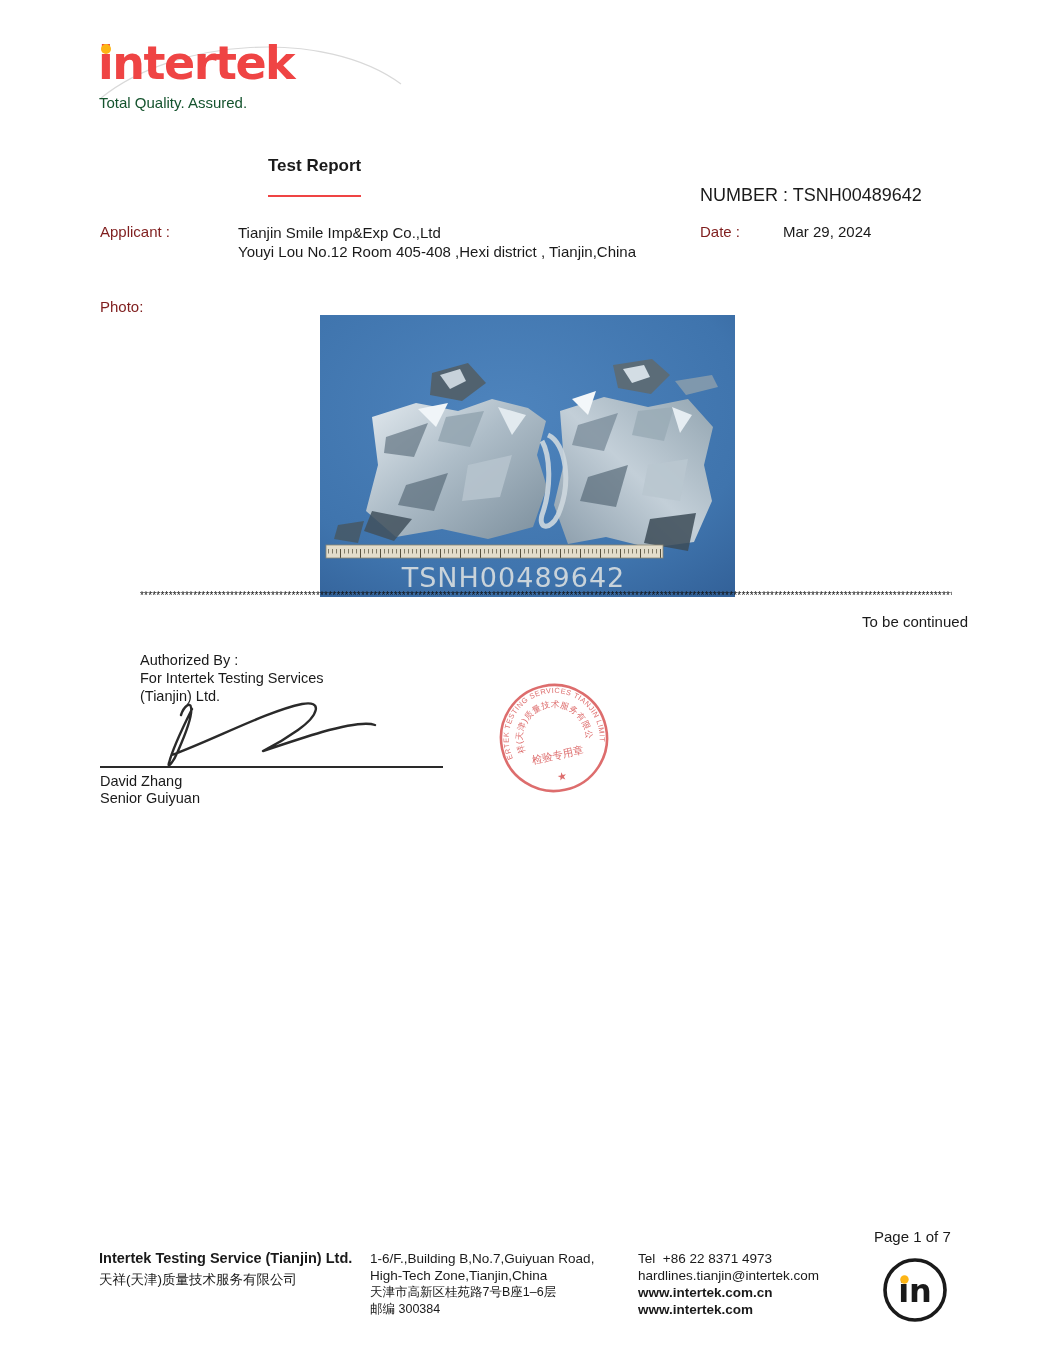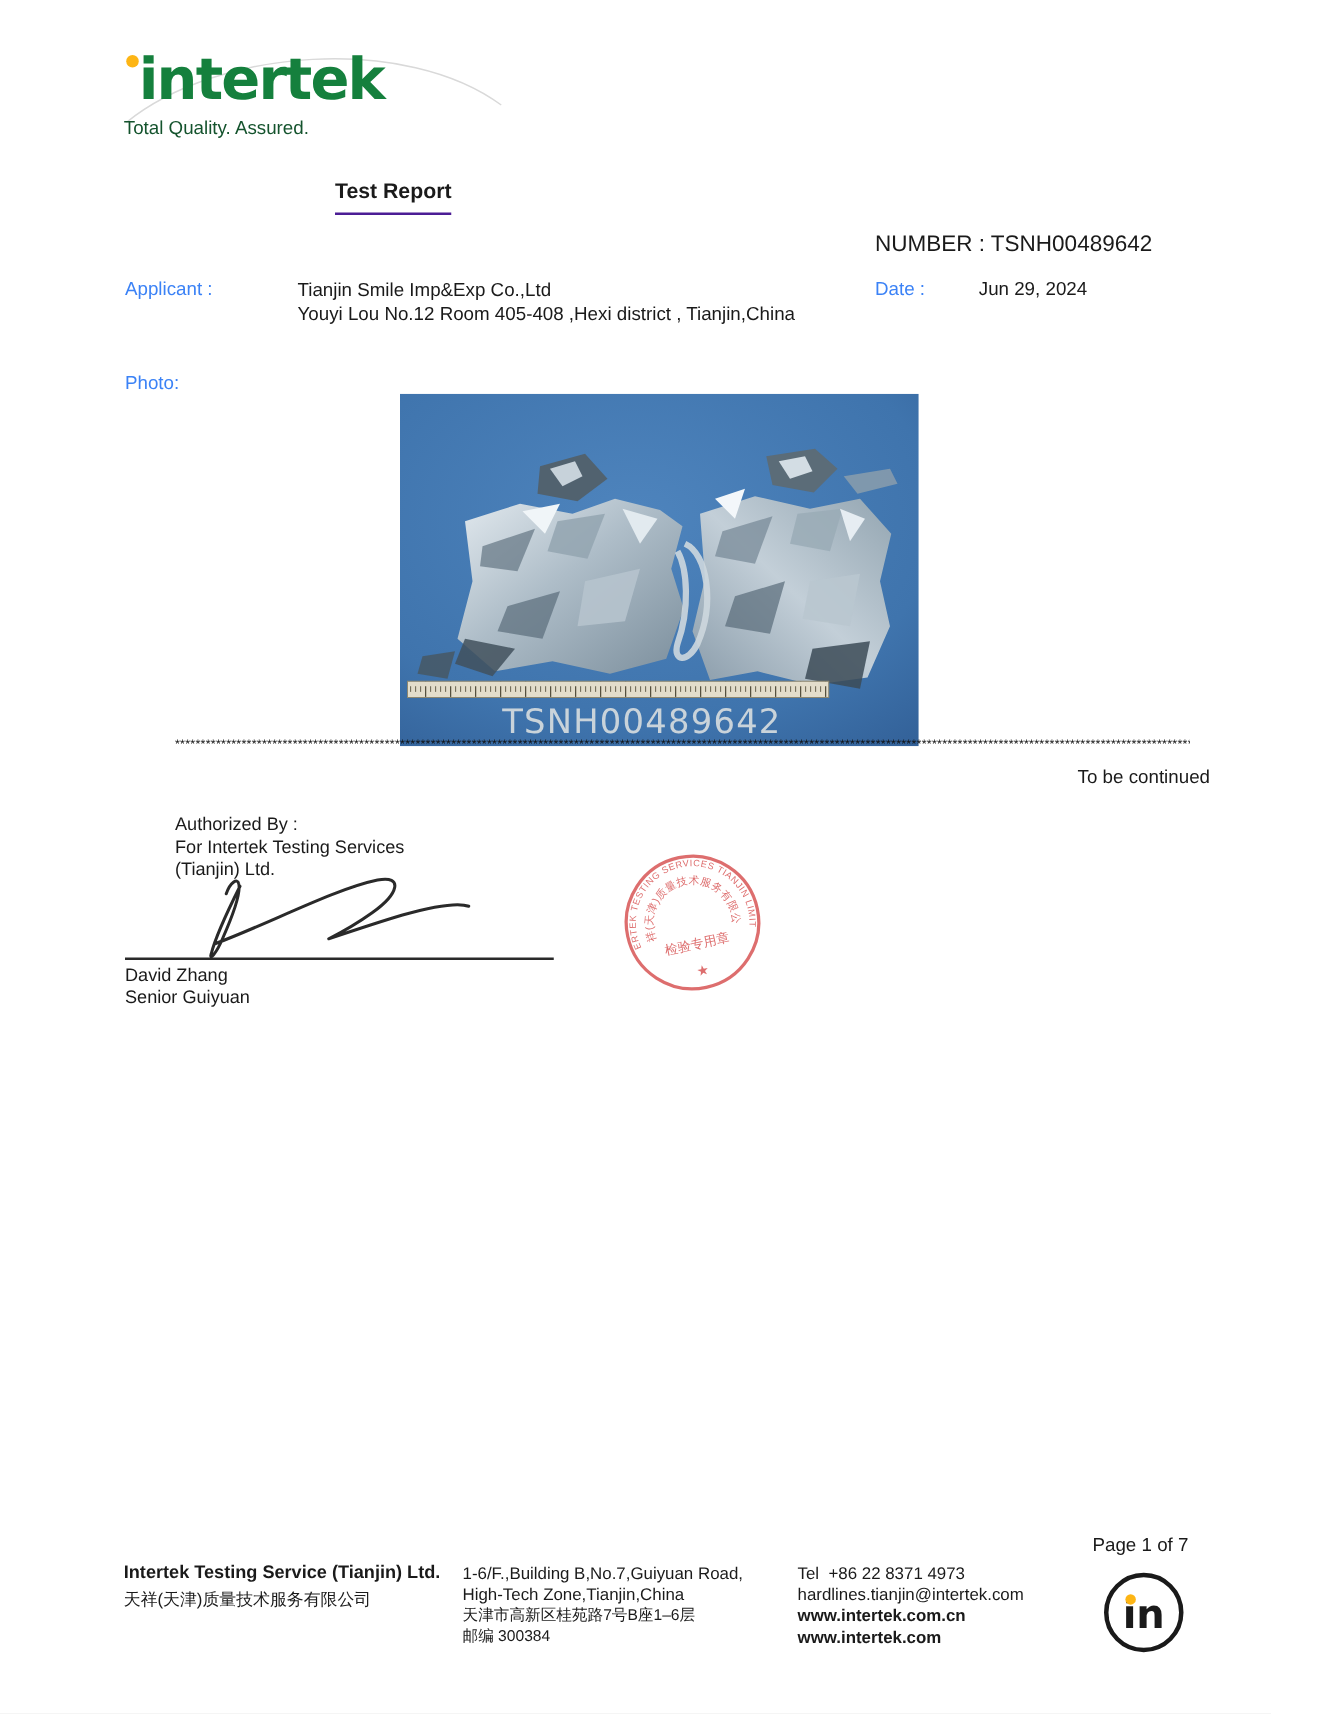--- a/index.html
+++ b/index.html
@@ -8,37 +8,37 @@
     position:relative; width:1059px; height:1371px; margin:0 auto;
     background:#ffffff; overflow:hidden;
     font-family:"Liberation Sans", sans-serif; color:#1a1a1a;
   }
   .abs { position:absolute; }
 
   
   .logo-wrap { left:95px; top:32px; width:320px; height:78px; }
   .logo-swoosh { position:absolute; left:0; top:0; width:320px; height:78px; }
   .logo-text {
-    position:absolute; left:16px; top:8px;
-    font-size:46px; font-weight:bold; letter-spacing:-1.5px; color:#15803d;
+    position:absolute; left:3px; top:8px;
+    font-size:46px; font-weight:bold; letter-spacing:-1.5px; color:#ef4444;
     font-family:"DejaVu Sans", sans-serif; line-height:1;
   }
   .logo-dot {
     position:absolute; left:6px; top:12px; width:10px; height:10px;
     border-radius:50%;
   }
   .tagline { left:99px; top:94px; font-size:15px; font-weight:normal; color:#14532d; }
 
   
   .report-title {
-    left:268px; top:143px; font-size:17px; font-weight:bold;
-    border-bottom:2px solid #4c1d95; padding-bottom:7px;
+    left:268px; top:156px; font-size:17px; font-weight:bold;
+    border-bottom:2px solid #ef4444; padding-bottom:19px;
   }
   .number-row { left:700px; top:185px; font-size:18px; }
-  .label { font-size:15px; color:#3b82f6; }
+  .label { font-size:15px; color:#7f1d1d; }
   .applicant-label { left:100px; top:223px; }
   .applicant-lines { left:238px; top:223px; font-size:15px; line-height:19px; }
   .date-label { left:700px; top:223px; }
   .date-value { left:783px; top:223px; font-size:15px; }
   .photo-label { left:100px; top:298px; }
 
   
   .photo { left:320px; top:315px; width:415px; height:282px; }
   .photo svg { display:block; width:100%; height:100%; }
   .photo-caption {
@@ -92,21 +92,21 @@
   <div class="abs report-title">Test Report</div>
 
   <div class="abs number-row"><span>NUMBER : </span><span>TSNH00489642</span></div>
 
   <div class="abs label applicant-label">Applicant :</div>
   <div class="abs applicant-lines">
     <div>Tianjin Smile Imp&amp;Exp Co.,Ltd</div>
     <div>Youyi Lou No.12 Room 405-408 ,Hexi district , Tianjin,China</div>
   </div>
   <div class="abs label date-label">Date :</div>
-  <div class="abs date-value">Jun 29, 2024</div>
+  <div class="abs date-value">Mar 29, 2024</div>
 
   <div class="abs label photo-label">Photo:</div>
   <div class="abs photo">
     <svg viewBox="0 0 415 282" preserveAspectRatio="none">
       <defs>
         <radialGradient id="bgBlue" cx="45%" cy="35%" r="90%">
           <stop offset="0%" stop-color="#4e84bd"></stop>
           <stop offset="65%" stop-color="#3f74ad"></stop>
           <stop offset="100%" stop-color="#305d94"></stop>
         </radialGradient>

